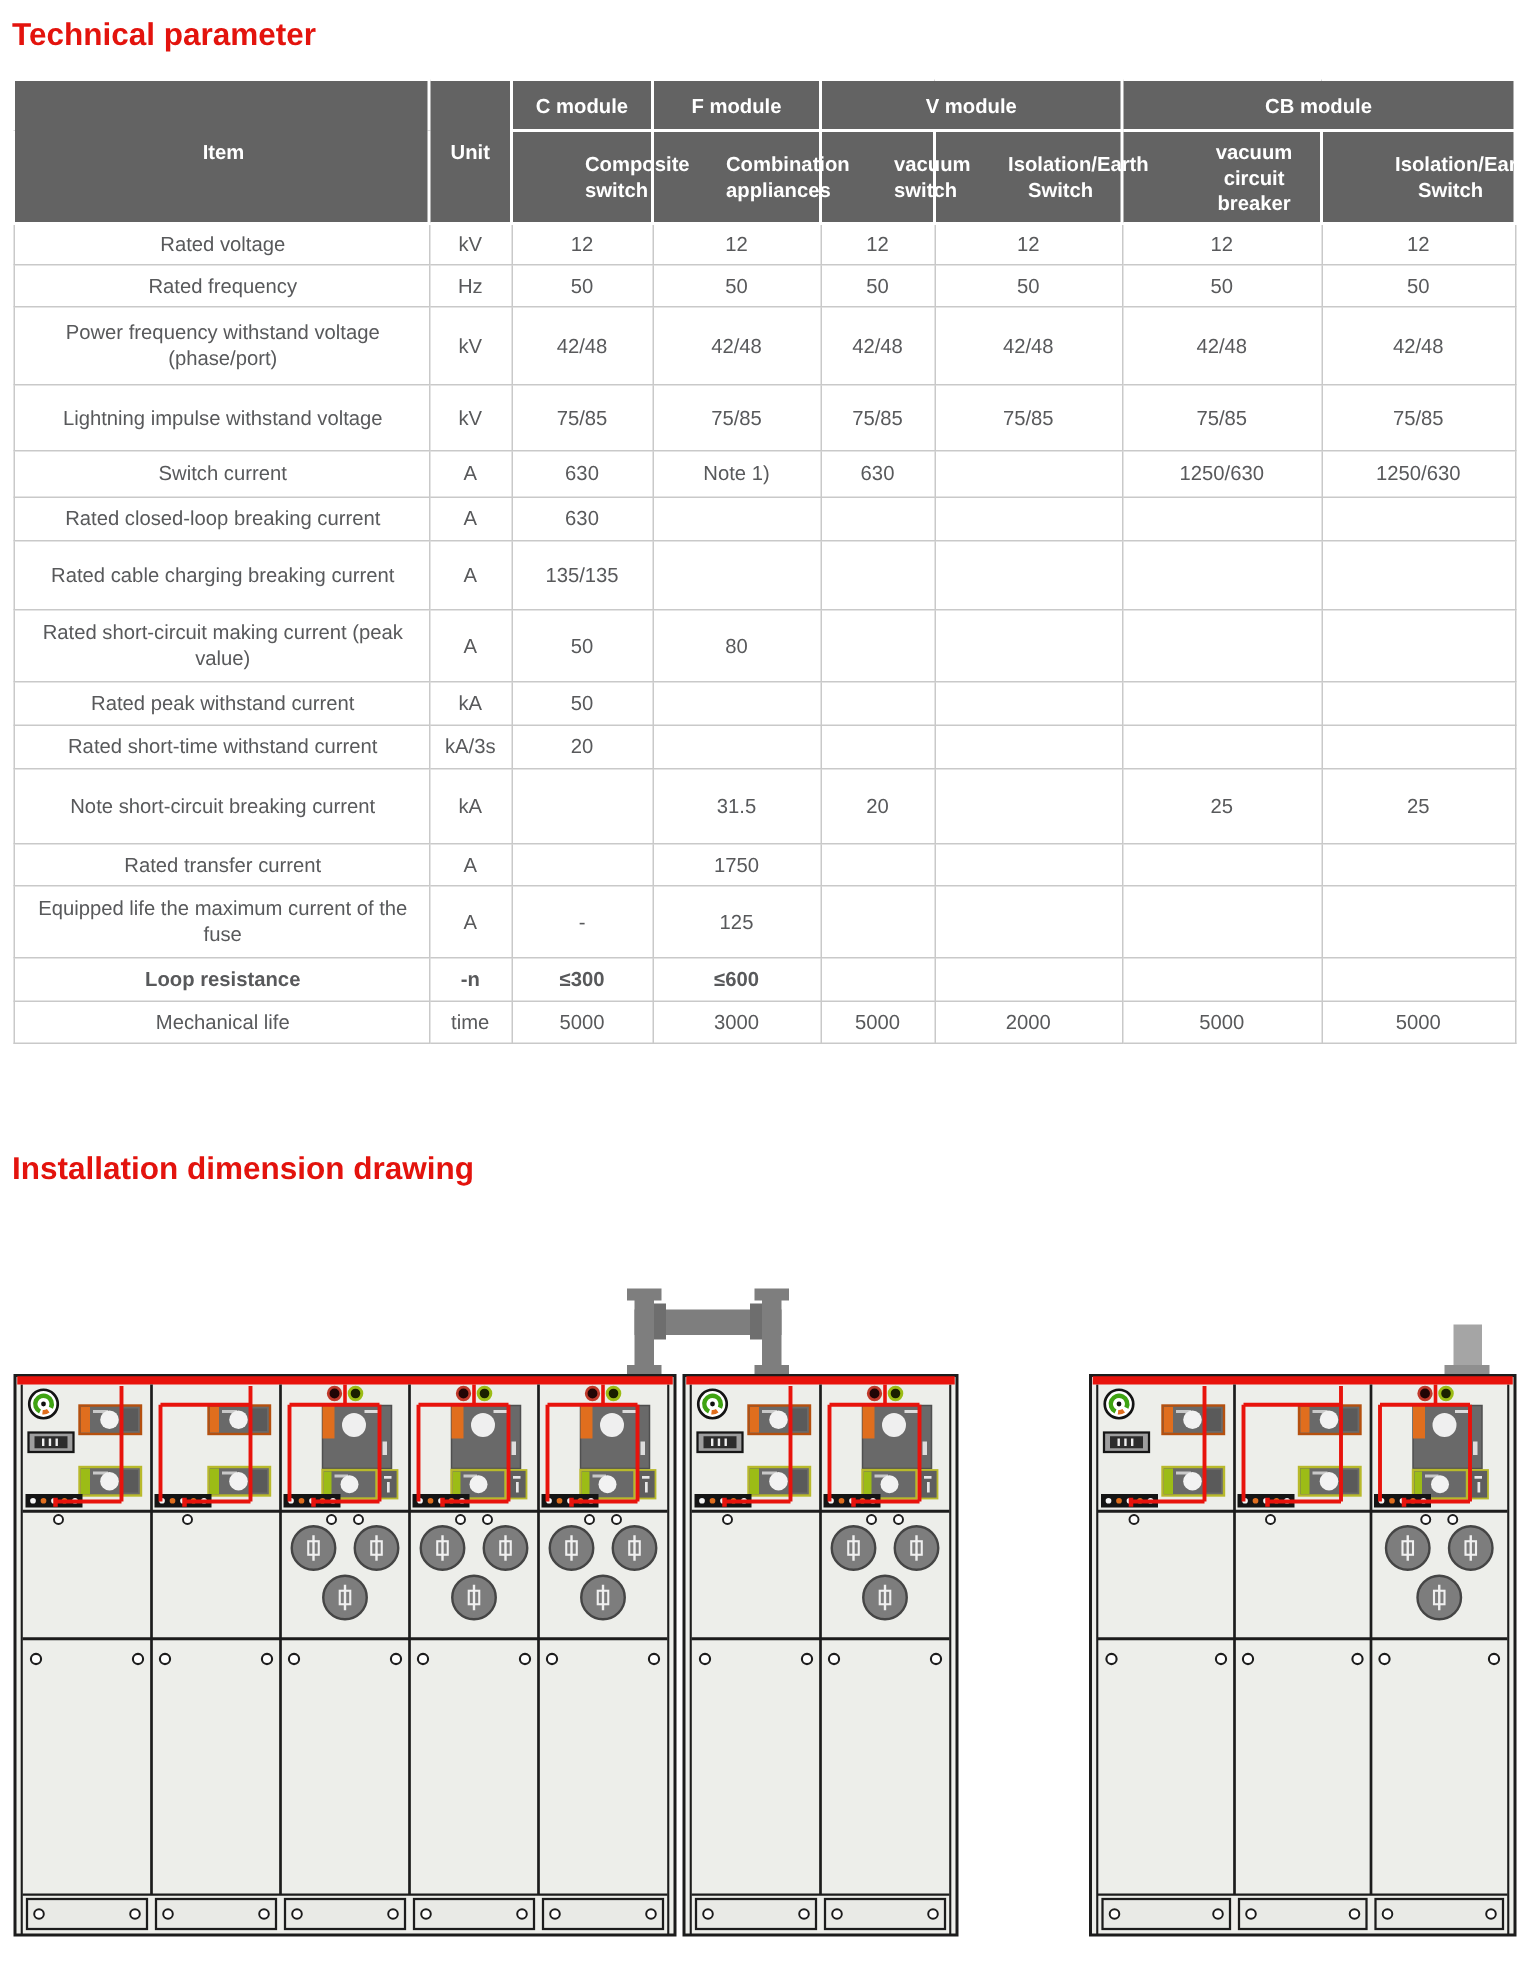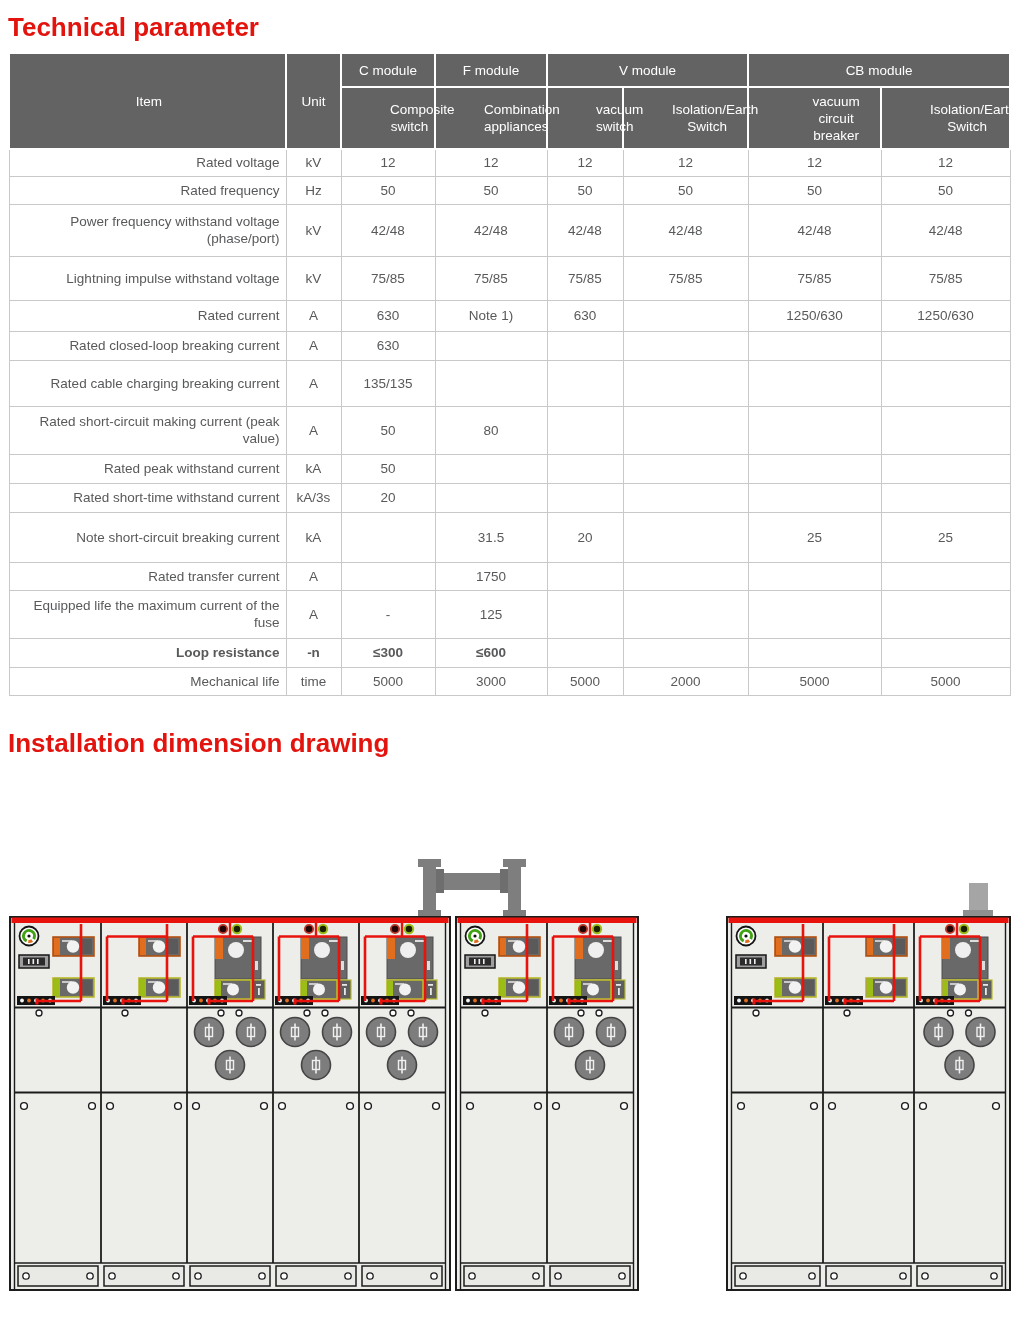--- a/index.html
+++ b/index.html
@@ -1,30 +1,30 @@
 <!DOCTYPE html>
 <html><head>
 <meta charset="utf-8">
 <style>
   html,body{margin:0;padding:0;background:#fff;}
   .page{position:relative;width:1017px;height:1321px;background:#fff;overflow:hidden;
         font-family:"Liberation Sans","DejaVu Sans",sans-serif;}
-  .sec-title{position:absolute;left:8px;margin:0;font-size:26px;font-weight:bold;color:#e3130d;}
+  .sec-title{position:absolute;left:8px;margin:0;font-size:21px;font-weight:bold;color:#e3130d;}
   #title-tech{top:12px;}
-  #title-install{top:728px;}
+  #title-install{top:768px;}
   #param-table{position:absolute;left:8px;top:52px;border-collapse:collapse;table-layout:fixed;
         width:1001px;font-size:13.5px;color:#58595b;}
-  #param-table thead th{background:#636363;color:#fff;font-weight:normal;border:2px solid #fff;
+  #param-table thead th{background:#636363;color:#fff;font-weight:bold;border:2px solid #fff;
         text-align:center;vertical-align:middle;padding:2px 5px;font-size:13.5px;line-height:17px;}
   #param-table th.group-cell{height:28px;}
   #param-table tr.sub-row th{height:56px;padding-left:48px;}
   #param-table th.item-head{text-align:center;padding-left:8px;}
   #param-table tbody td{border:1px solid #c9c9c9;text-align:center;vertical-align:middle;
         padding:3px 6px;line-height:17px;background:#fff;}
-  #param-table tbody td.item-cell{text-align:right;padding-left:8px;}
+  #param-table tbody td.item-cell{text-align:center;padding-left:8px;}
   #drawing-wrap{position:absolute;left:0;top:848px;width:1017px;height:460px;}
 </style>
 </head>
 <body>
 
 <div class="page">
   <h1 class="sec-title" id="title-tech">Technical parameter</h1>
 
   <table id="param-table">
       <colgroup>
@@ -90,21 +90,21 @@
           <td class="item-cell">Lightning impulse withstand voltage</td>
           <td>kV</td>
           <td>75/85</td>
           <td>75/85</td>
           <td>75/85</td>
           <td>75/85</td>
           <td>75/85</td>
           <td>75/85</td>
         </tr>
         <tr style="height: 31px;">
-          <td class="item-cell">Rated current</td>
+          <td class="item-cell">Switch current</td>
           <td>A</td>
           <td>630</td>
           <td>Note 1)</td>
           <td>630</td>
           <td></td>
           <td>1250/630</td>
           <td>1250/630</td>
         </tr>
         <tr style="height: 29px;">
           <td class="item-cell">Rated closed-loop breaking current</td>

